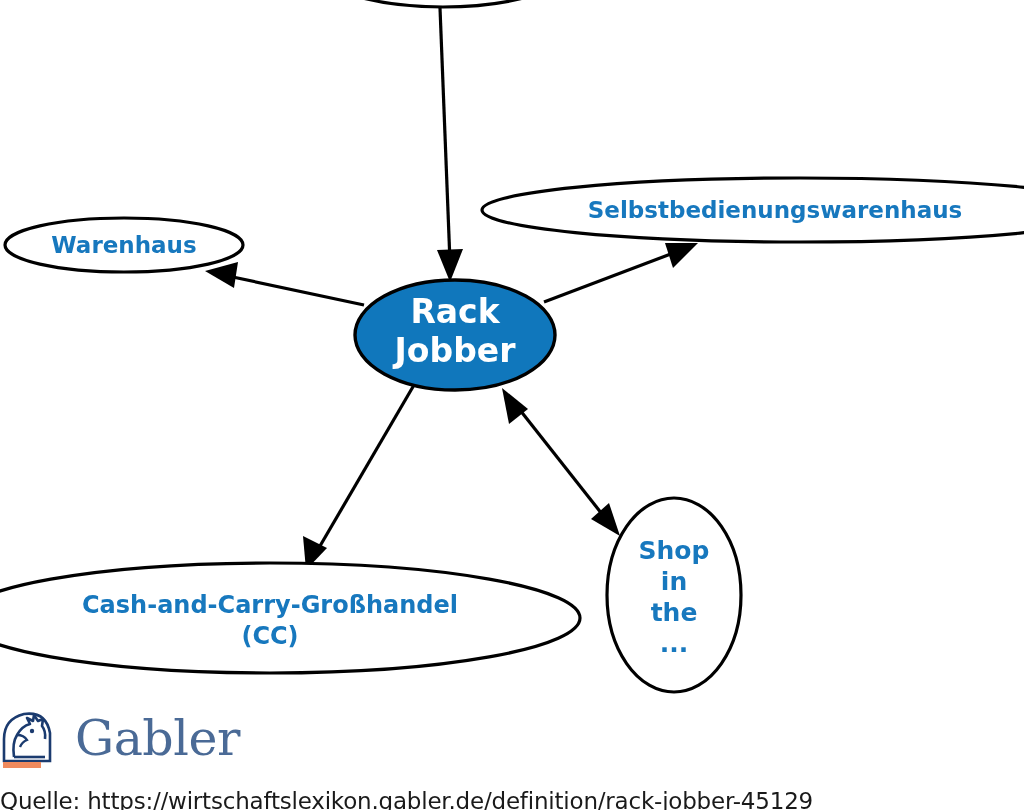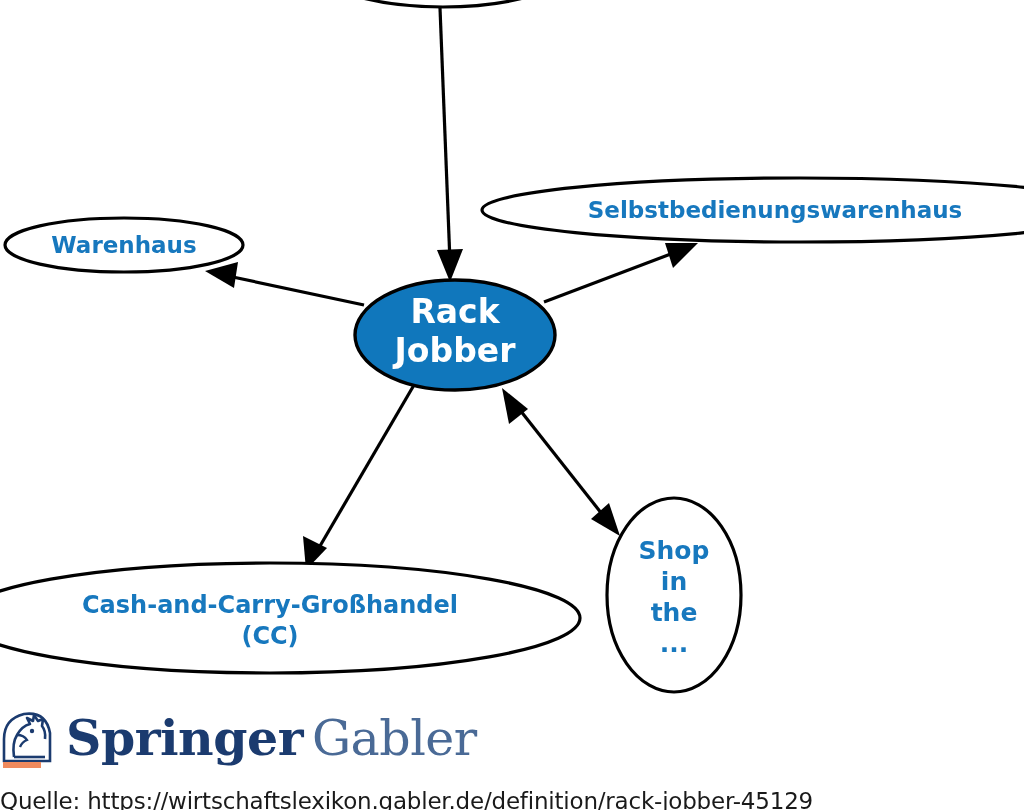--- a/index.html
+++ b/index.html
@@ -193,20 +193,19 @@
         <path d="M14 48 Q12 34 17 26 Q22 17 30 15 L27 9 L33 12 L34 6 L38 12 L43 10 L42 17
                  Q46 22 45 30" fill="none" stroke="#1b3b6f" stroke-width="2.6" stroke-linejoin="round"></path>
         <path d="M17 26 Q24 26 27 31 Q22 33 20 38" fill="none" stroke="#1b3b6f" stroke-width="2.4"></path>
         <circle cx="32" cy="22" r="2.2" fill="#1b3b6f"></circle>
         <path d="M14 48 L45 48" stroke="#1b3b6f" stroke-width="2.6"></path>
         <path d="M3 56 L41 56" stroke="#f08a5d" stroke-width="6"></path>
       </svg>
     </div>
 
     <div id="logo-wordmark">
-      <span id="logo-springer">Springer</span>
       <span id="logo-gabler">Gabler</span>
     </div>
   </div>
 
   <div id="source-line">Quelle: https://wirtschaftslexikon.gabler.de/definition/rack-jobber-45129</div>
 
 </div>
 
 </body></html>

